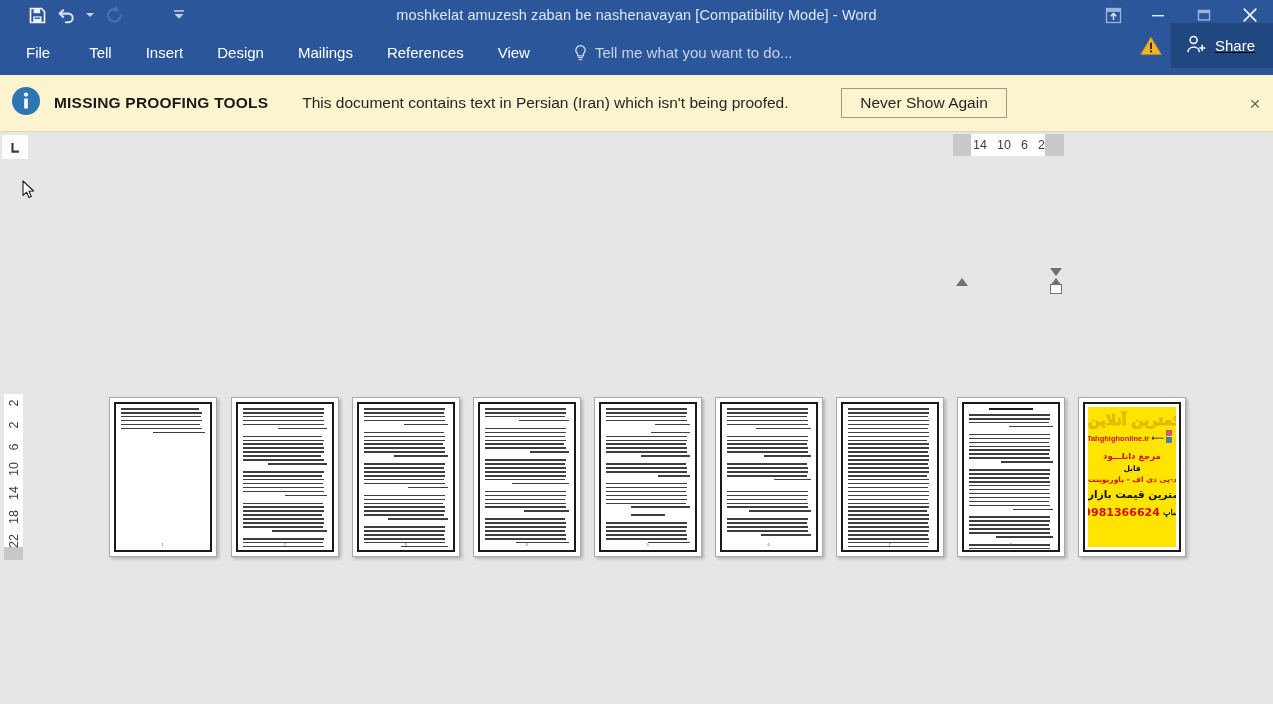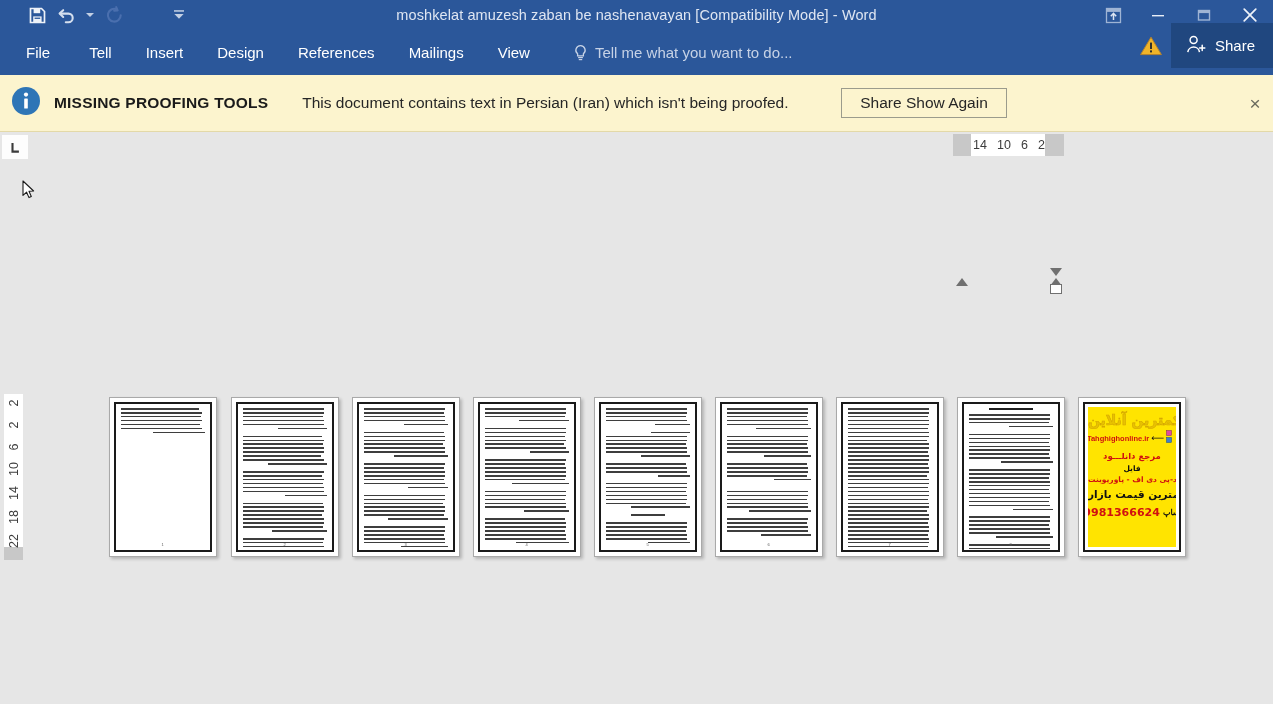--- a/index.html
+++ b/index.html
@@ -115,20 +115,21 @@
     cursor: default;
   }
   .tellme .bulb { display: flex; align-items: center; }
 
   .right-ribbon {
     position: absolute;
     right: 0; top: 30px;
     height: 31px;
     display: flex;
     align-items: center;
+    text-decoration: underline;
   }
   .warn-icon {
     width: 40px;
     height: 45px;
     display: flex;
     align-items: center;
     justify-content: center;
     cursor: default;
   }
   .share-btn {
@@ -512,22 +513,22 @@
         </svg>
       </div>
     </div>
   </div>
 
   <div class="tabstrip">
     <div class="tab file">File</div>
     <div class="tab">Tell</div>
     <div class="tab">Insert</div>
     <div class="tab">Design</div>
+    <div class="tab">Mailings</div>
     <div class="tab">References</div>
-    <div class="tab">Mailings</div>
     <div class="tab">View</div>
 
     <div class="tellme">
       <span class="bulb">
         <svg width="15" height="18" viewBox="0 0 15 18">
           <path d="M7.5 1.6 a4.6 4.6 0 0 1 2.9 8.2 v2.1 h-5.8 v-2.1 A4.6 4.6 0 0 1 7.5 1.6 z" fill="none" stroke="#c6d2e6" stroke-width="1.3"></path>
           <rect x="5.1" y="13.0" width="4.8" height="1.2" fill="#c6d2e6"></rect>
           <rect x="5.8" y="15.0" width="3.4" height="1.2" fill="#c6d2e6"></rect>
         </svg>
       </span>
@@ -558,21 +559,21 @@
   <div class="msgbar">
     <span class="msg-info-icon">
       <svg width="32" height="32" viewBox="0 0 32 32">
         <circle cx="16" cy="16" r="14" fill="#2e75b6"></circle>
         <circle cx="16" cy="9.6" r="2.1" fill="#ffffff"></circle>
         <rect x="14.2" y="13.4" width="3.6" height="10.2" rx="0.6" fill="#ffffff"></rect>
       </svg>
     </span>
     <span class="msg-title">MISSING PROOFING TOOLS</span>
     <span class="msg-body">This document contains text in Persian (Iran) which isn't being proofed.</span>
-    <button class="never-show">Share Show Again</button>
+    <button class="never-show">Never Show Again</button>
     <div class="msg-close">×</div>
   </div>
 
   <div class="workspace">
 
     <div class="tabselector">
       <svg width="13" height="13" viewBox="0 0 13 13">
         <path d="M3.5 2 v8.6 h6.4" fill="none" stroke="#3a3a3a" stroke-width="2.1"></path>
       </svg>
     </div>

